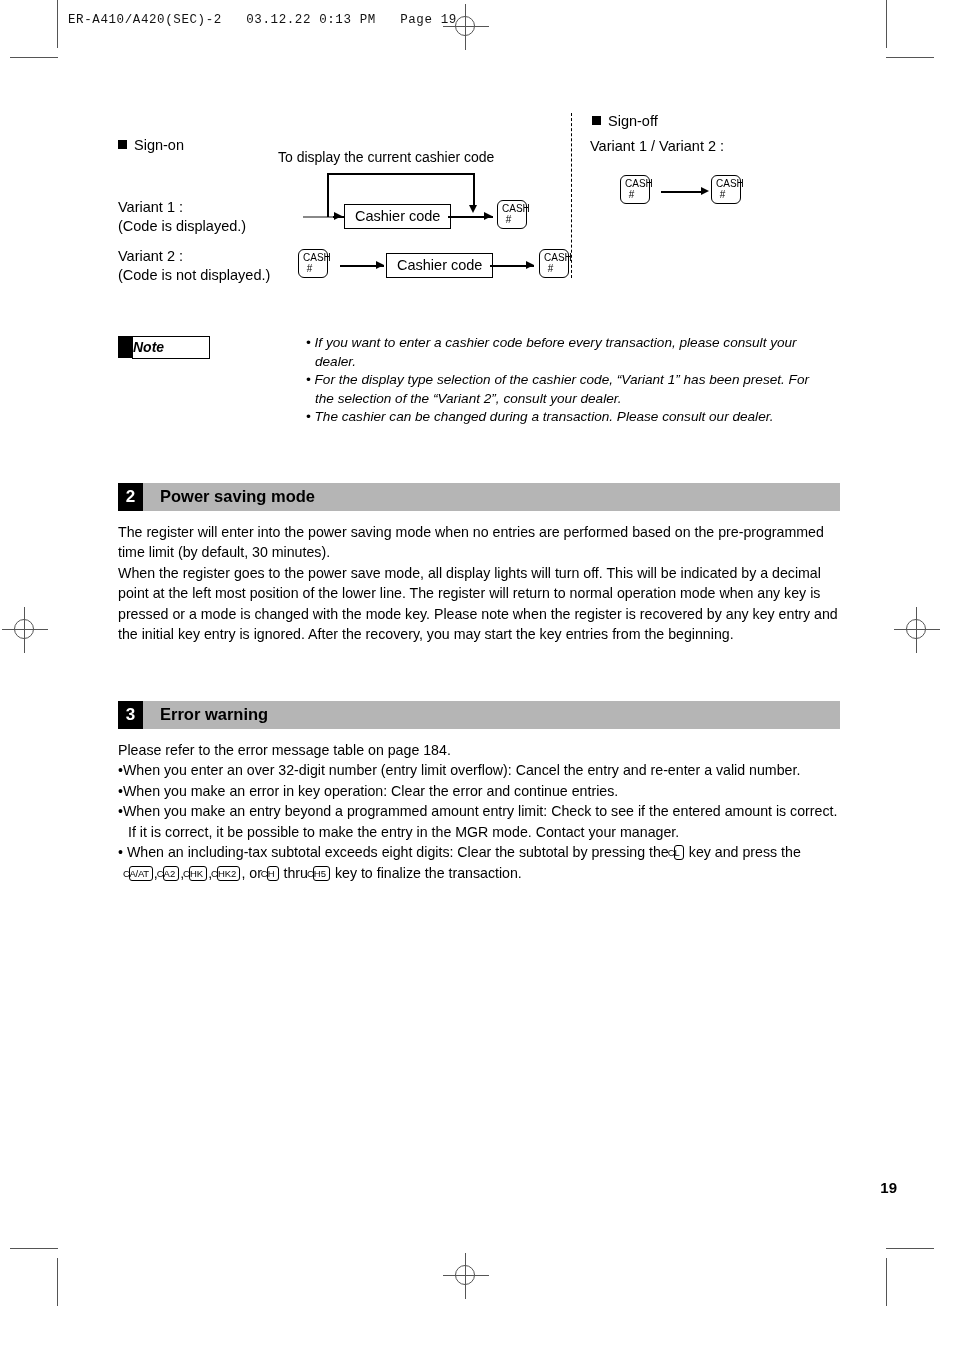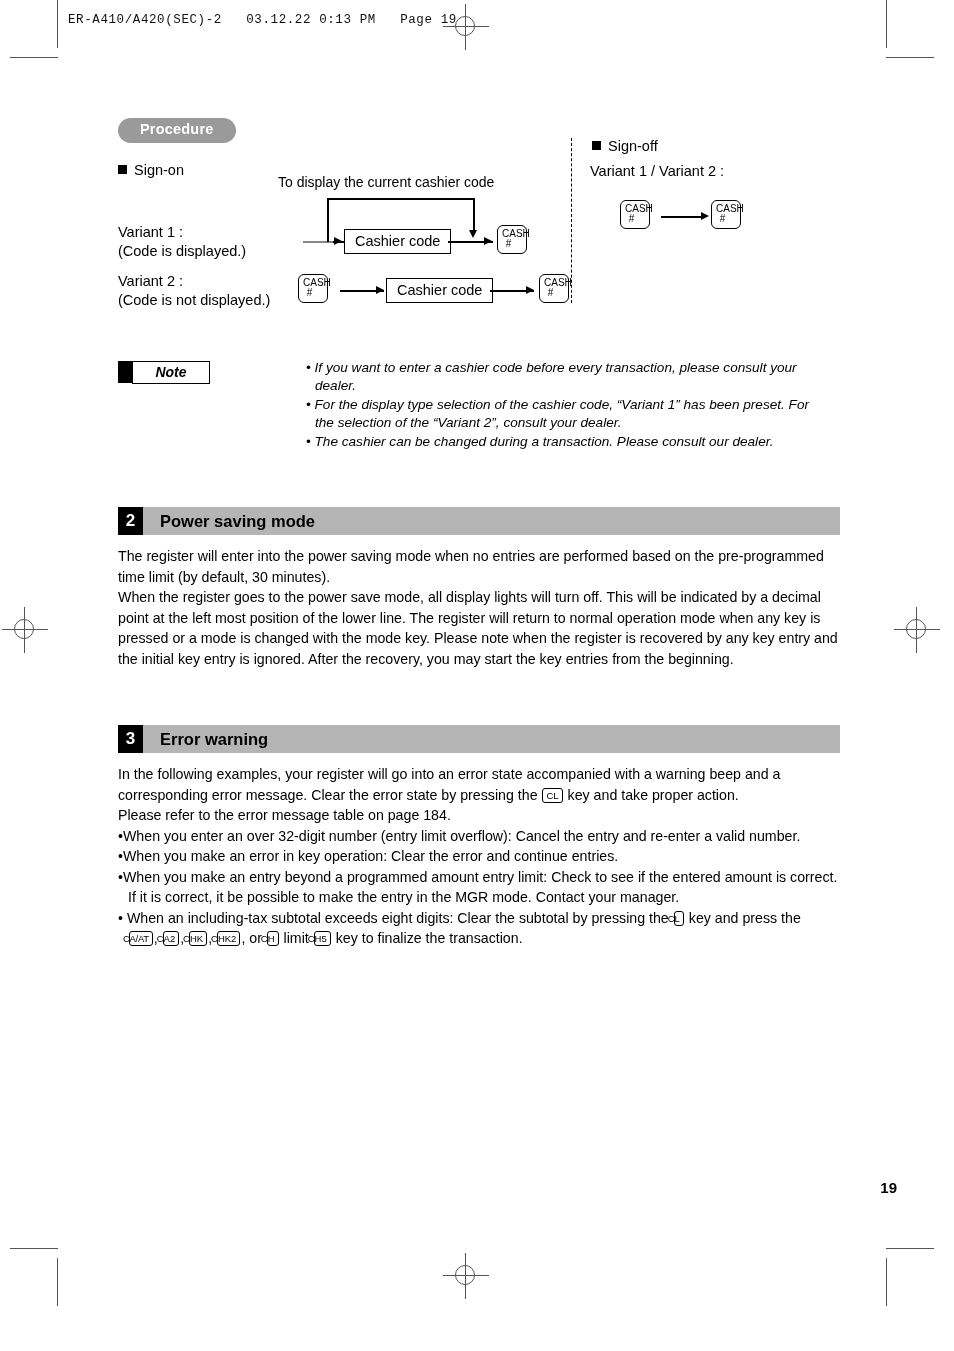--- a/index.html
+++ b/index.html
@@ -168,21 +168,20 @@
   .note-tag {
     position: absolute;
     left: 14px; top: 2px;
     width: 78px;
     border: 1.6px solid #000;
     box-sizing: border-box;
     background: #fff;
     font-style: italic;
     font-weight: bold;
     font-size: 14px;
-    text-align: center;
     padding: 2px 0 3px 0;
   }
   .note-tag-bar {
     position: absolute;
     left: 0px; top: 2px;
     width: 15px; height: 22px;
     background: #000;
   }
   .note-list {
     margin: 16px;
@@ -298,23 +297,20 @@
 <div class="reg" style="left:443px; top:1253px;">
   <div class="circ"></div>
     <div class="cv"></div>
     <div class="ch"></div>
 </div>
 
 <div class="film-header">ER-A410/A420(SEC)-2   03.12.22 0:13 PM   Page 19</div>
 
 <div class="content">
 
-  <div>
-    <span class="procedure-pill">Procedure</span>
-  </div>
 
   <div class="subhead">
     <span class="sq-bullet"></span><span>Sign-on</span>
   </div>
 
   <div class="proc-area">
 
     <div class="divider-dashed"></div>
     <div class="signoff-head">
       <span class="sq-bullet"></span><span>Sign-off</span>
@@ -393,41 +389,36 @@
   <div class="body-text">
     <p>The register will enter into the power saving mode when no entries are performed based on the pre-programmed time limit (by default, 30 minutes).</p>
     <p>When the register goes to the power save mode, all display lights will turn off. This will be indicated by a decimal point at the left most position of the lower line. The register will return to normal operation mode when any key is pressed or a mode is changed with the mode key. Please note when the register is recovered by any key entry and the initial key entry is ignored. After the recovery, you may start the key entries from the beginning.</p>
   </div>
 
   <div class="sec-head">
     <div class="sec-num">3</div>
     <div class="sec-title">Error warning</div>
   </div>
   <div class="body-text">
-    <p>
-      <span>In the following examples, your register will go into an error state accompanied with a warning beep and a corresponding error message.  Clear the error state by pressing the</span>
-      <span class="keycap">CL</span>
-      <span>key and take proper action.</span>
-    </p>
     <p>Please refer to the error message table on page 184.</p>
 
     <ul class="dash-list">
       <li>When you enter an over 32-digit number (entry limit overflow): Cancel the entry and re-enter a valid number.</li>
       <li>When you make an error in key operation: Clear the error and continue entries.</li>
       <li>When you make an entry beyond a programmed amount entry limit: Check to see if the entered amount is correct.  If it is correct, it be possible to make the entry in the MGR mode.  Contact your manager.</li>
       <li>
         <span>When an including-tax subtotal exceeds eight digits: Clear the subtotal by pressing the</span>
         <span class="keycap">CL</span>
         <span>key and press the</span><br>
         <span class="keycap wide">CA/AT</span><span>,</span>
         <span class="keycap">CA2</span><span>,</span>
         <span class="keycap">CHK</span><span>,</span>
         <span class="keycap">CHK2</span><span>, or</span>
         <span class="keycap">CH</span>
-        <span>limit</span>
+        <span>thru</span>
         <span class="keycap">CH5</span>
         <span>key to finalize the transaction.</span>
       </li>
     </ul>
   </div>
 
 </div>
 
 <div class="page-num">19</div>
 

